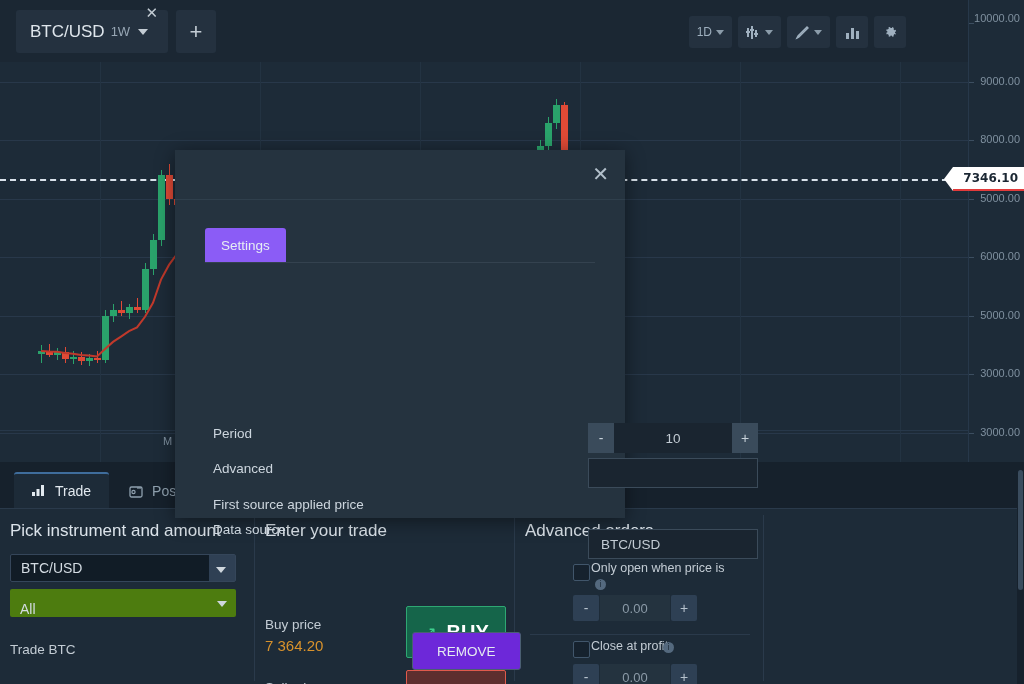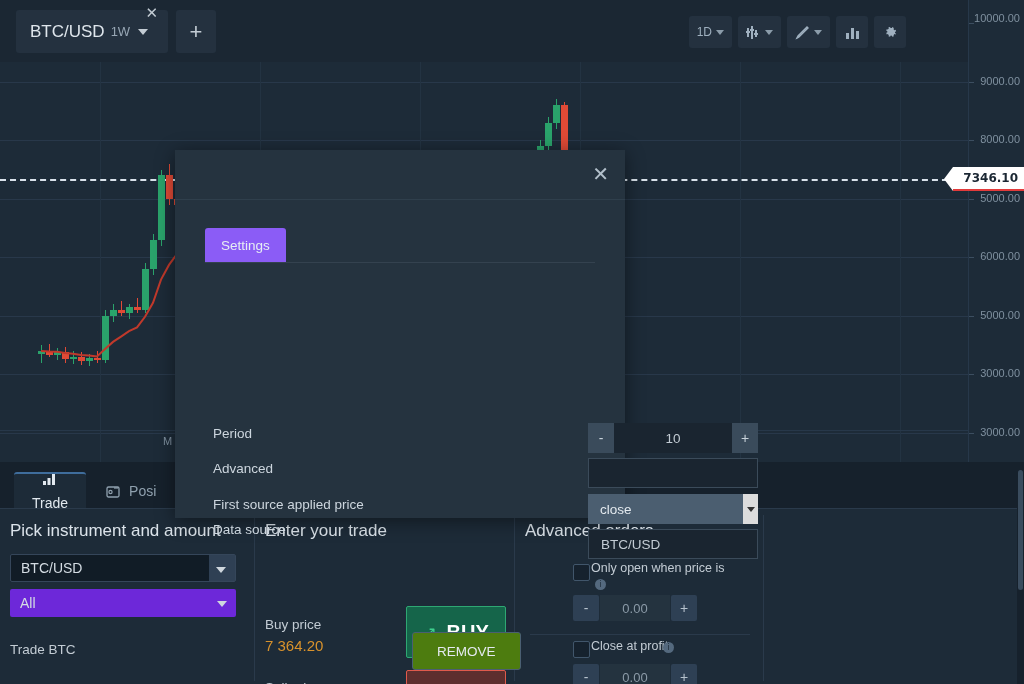--- a/index.html
+++ b/index.html
@@ -141,21 +141,21 @@
   }
   .sec-title {
     position: absolute; font-size: 17px; color: #dbe3ea;
   }
   .sel {
     position: absolute; height: 28px; border-radius: 2px;
     display: flex; align-items: center; padding-left: 10px;
     font-size: 14px; color: #d4dce3;
   }
   .sel.dark { background: #111c26; border: 1px solid #35465a; }
-  .sel.light { background: #6d28d9; }
+  .sel.light { background: #4d7c0f; align-items: flex-end; }
   .sel .arr {
     position: absolute; right: 9px; top: 12px; width: 0; height: 0;
     border-left: 5px solid transparent; border-right: 5px solid transparent;
     border-top: 6px solid #cfd7de;
   }
   .sel.dark .arr-box {
     position: absolute; right: 0; top: 0; width: 26px; height: 26px;
     background: #2f4054;
   }
   .lbl { position: absolute; font-size: 13.5px; color: #c3ccd4; }
@@ -256,21 +256,21 @@
     background: #dcdcdc; display: flex; align-items: center; justify-content: center;
   }
   .f-select .nativebtn i {
     width: 0; height: 0; border-left: 4px solid transparent;
     border-right: 4px solid transparent; border-top: 5px solid #333;
   }
   .dlg-btns { position: absolute; left: 237px; top: 482px; display: flex; gap: 14px; }
   .d-btn {
     height: 38px; padding: 0 24px; display: flex; align-items: center;
     justify-content: center; font-size: 13.5px; color: #e4eaf0;
-    background: #4d7c0f; border: 1px solid #4a5f72; border-radius: 3px;
+    background: #6d28d9; border: 1px solid #4a5f72; border-radius: 3px;
   }
   .d-btn.primary { background: #6a5326; border: 2px solid #d9911f; padding: 0 30px; }
 </style>
 </head>
 <body>
 
 <div id="app">
 
   <div class="chart-area">
     <div class="chart-plot" id="chart-plot">
@@ -421,21 +421,21 @@
                 <path fill="#9fb0bf" d="M14 9.1l-1.2-.3a4.9 4.9 0 0 0 0-1.6l1.2-.3-.5-1.8-1.2.4a5 5 0 0 0-1.1-1.1l.4-1.2L9.8 2l-.3 1.2a4.9 4.9 0 0 0-1.6 0L7.6 2l-1.8.5.4 1.2a5 5 0 0 0-1.1 1.1l-1.2-.4L3.4 6l1.2.3a4.9 4.9 0 0 0 0 1.6L3.4 8.2 4 10l1.2-.4a5 5 0 0 0 1.1 1.1L5.8 12l1.8.5.3-1.2a4.9 4.9 0 0 0 1.6 0l.3 1.2 1.8-.5-.4-1.2a5 5 0 0 0 1.1-1.1l1.2.4z"></path>
               </svg>
             </span>
           </div>
         </div>
     </div>
   </div>
 
   <div class="bottom">
     <div class="panel-tabs" id="panel-tabs">
-        <div class="p-tab active" style="margin-left: 14px; flex-direction: column;">
+        <div class="p-tab active" style="margin-left: 14px;">
           <span style="display: flex;">
             <svg width="14" height="12" viewBox="0 0 14 12">
               <path fill="currentColor" d="M0 11h3V7H0zm4.5 0h3V4h-3zm4.5 0h3V0H9z"></path>
             </svg>
           </span>
           <span>Trade</span>
         </div>
         <div class="p-tab" style="margin-left: 2px;">
           <span style="display: flex;">
             <svg width="14" height="13" viewBox="0 0 14 13">
@@ -519,26 +519,20 @@
     <div class="f-stepper" style="top:273px;">
       <div class="m">-</div>
       <div class="v">10</div>
       <div class="p">+</div>
     </div>
 
     <div class="f-label" style="top:311px;">Advanced</div>
     <div class="f-input" style="top:308px;"></div>
 
     <div class="f-label" style="top:347px;">First source applied price</div>
-    <div class="f-select" style="top:344px;">
-      <span>close</span>
-      <span class="nativebtn">
-          <i></i>
-        </span>
-    </div>
 
     <div class="f-label" style="top:372px;">Data source</div>
     <div class="f-input" style="top:379px;">BTC/USD</div>
 
     <div class="dlg-btns" id="dlg-btns">
         <div class="d-btn">REMOVE</div>
       </div>
   </div>
 
 </div>

